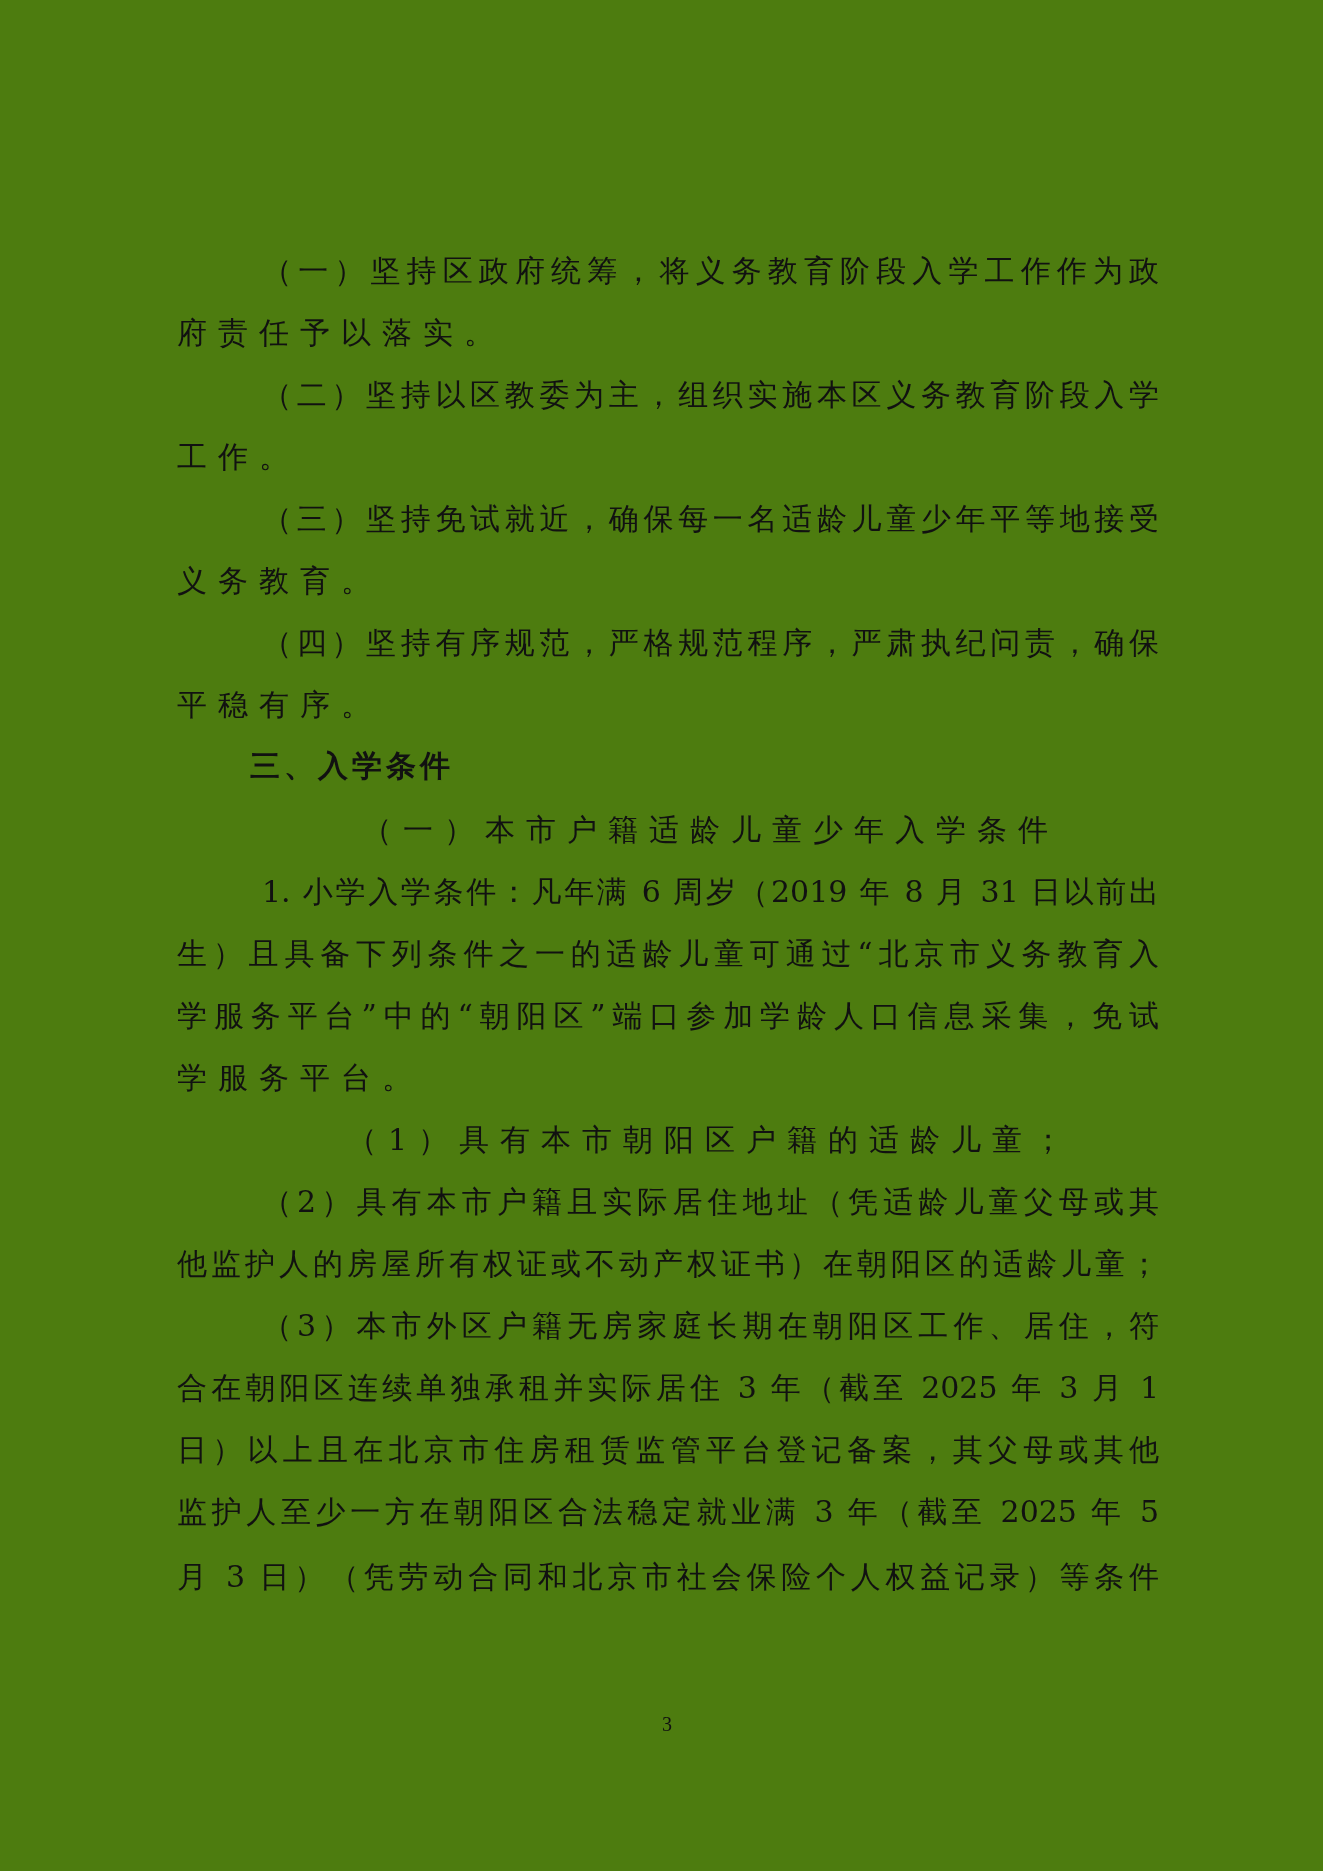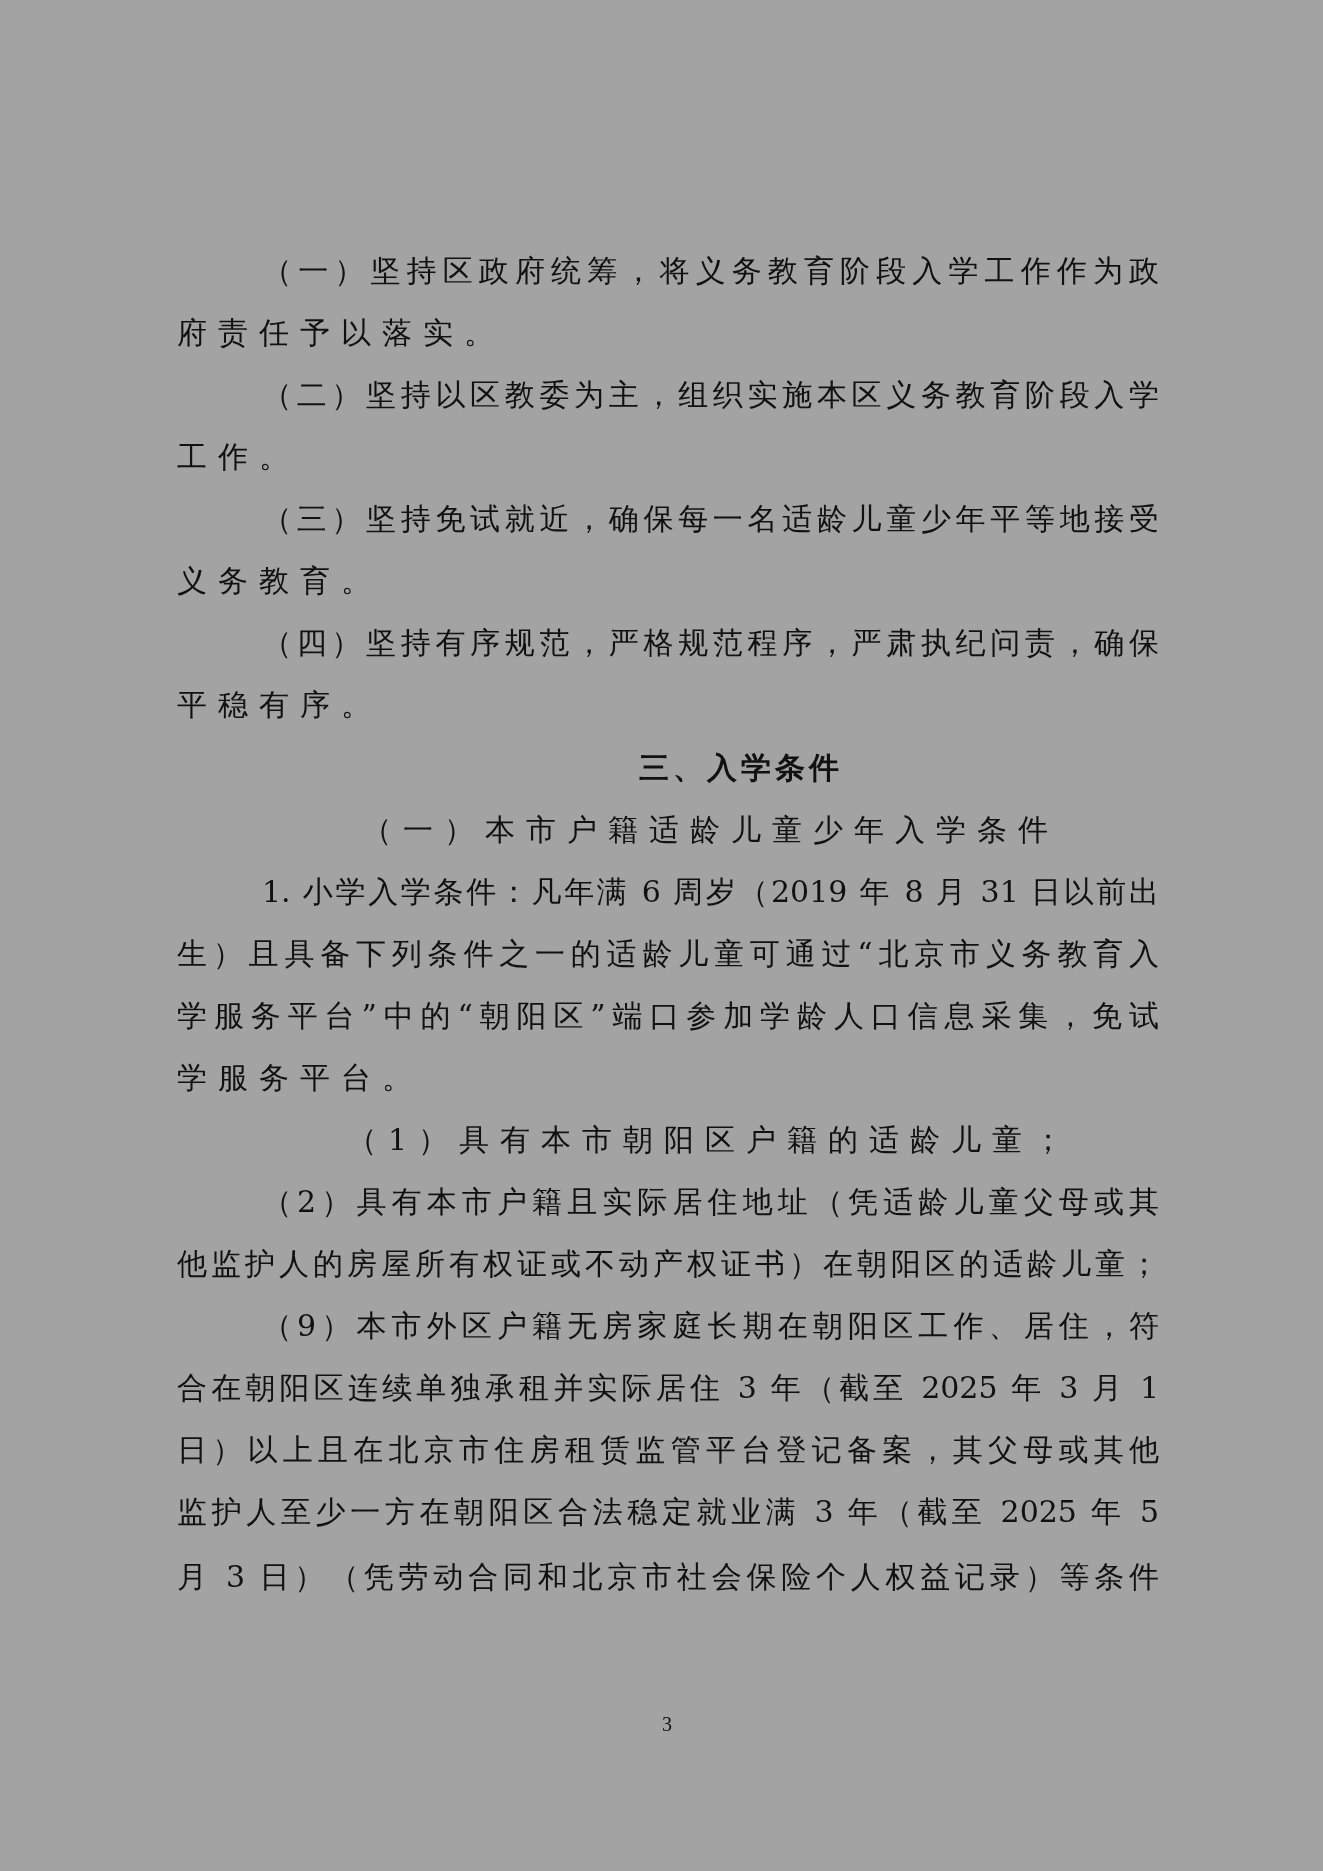--- a/index.html
+++ b/index.html
@@ -1,38 +1,38 @@
 <!DOCTYPE html>
 <html><head>
   <meta charset="utf-8">
   <style>
     html, body { margin: 0; padding: 0; background: #ffffff; }
     body { width: 1323px; height: 1871px; position: relative; overflow: hidden; }
-    .page { position: absolute; left: 0; top: 0; width: 1323px; height: 1871px; background: #a3a3a3; }
+    .page { position: absolute; left: 0; top: 0; width: 1323px; height: 1871px; background: #4d7c0f; }
     .line {
       position: absolute;
       left: 177px;
       width: 982px;
       height: 40px;
       line-height: 40px;
       font-family: "DejaVu Serif", "Liberation Serif", serif;
       font-size: 30px;
       color: #111111;
       white-space: nowrap;
       overflow: visible;
     }
     .line.full { text-align: justify; text-align-last: justify; }
     .line.last { text-align: left; letter-spacing: 11px; }
     .line.indent { left: 262px; width: 897px; text-align: center; }
     .heading {
-      font-family: Liberation Serif, serif;
+      font-family: Liberation Mono, monospace;
       font-weight: bold;
       letter-spacing: 4px;
       left: 250px;
-      text-align: center;
+      text-align: left;
     }
     .page-number {
       position: absolute;
       left: 640px;
       width: 54px;
       top: 1713px;
       text-align: center;
       font-family: "Liberation Serif", "DejaVu Serif", serif;
       font-size: 20px;
       color: #111111;
@@ -53,20 +53,20 @@
     <div class="line last" style="top:685px">平稳有序。</div>
     <div class="line heading" style="top:748px">三、入学条件</div>
     <div class="line last indent" style="top:810px">（一）本市户籍适龄儿童少年入学条件</div>
     <div class="line full indent" style="top:872px">1. 小学入学条件：凡年满 6 周岁（2019 年 8 月 31 日以前出</div>
     <div class="line full" style="top:934px">生）且具备下列条件之一的适龄儿童可通过“北京市义务教育入</div>
     <div class="line full" style="top:996px">学服务平台”中的“朝阳区”端口参加学龄人口信息采集，免试</div>
     <div class="line last" style="top:1058px">学服务平台。</div>
     <div class="line last indent" style="top:1120px">（1）具有本市朝阳区户籍的适龄儿童；</div>
     <div class="line full indent" style="top:1182px">（2）具有本市户籍且实际居住地址（凭适龄儿童父母或其</div>
     <div class="line full" style="top:1244px">他监护人的房屋所有权证或不动产权证书）在朝阳区的适龄儿童；</div>
-    <div class="line full indent" style="top:1306px">（9）本市外区户籍无房家庭长期在朝阳区工作、居住，符</div>
+    <div class="line full indent" style="top:1306px">（3）本市外区户籍无房家庭长期在朝阳区工作、居住，符</div>
     <div class="line full" style="top:1368px">合在朝阳区连续单独承租并实际居住 3 年（截至 2025 年 3 月 1</div>
     <div class="line full" style="top:1430px">日）以上且在北京市住房租赁监管平台登记备案，其父母或其他</div>
     <div class="line full" style="top:1492px">监护人至少一方在朝阳区合法稳定就业满 3 年（截至 2025 年 5</div>
     <div class="line full" style="top:1557px">月 3 日）（凭劳动合同和北京市社会保险个人权益记录）等条件</div>
   </div>
   <div class="page-number">3</div>
 </div>
 
 </body></html>

